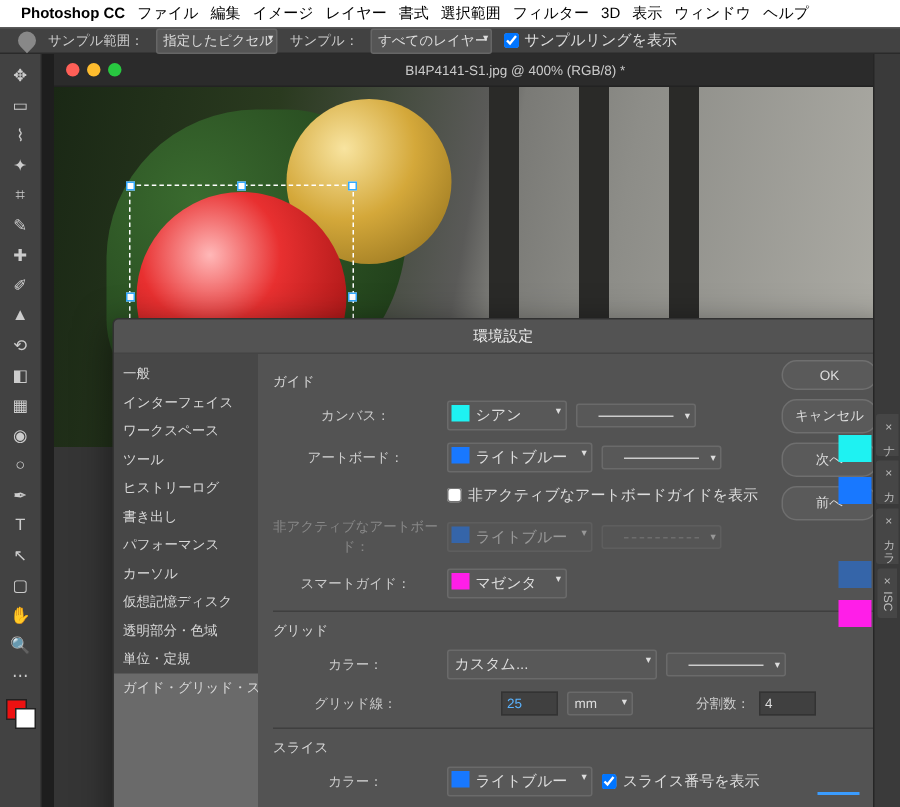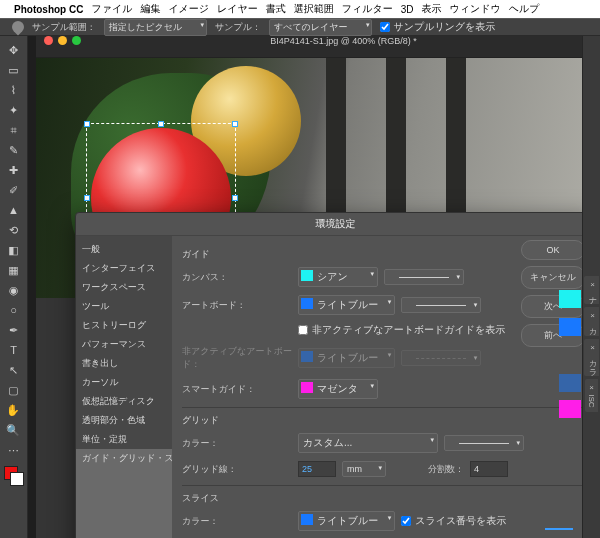--- a/index.html
+++ b/index.html
@@ -3,33 +3,33 @@
 <meta charset="utf-8">
 <style>
 *{margin:0;padding:0;box-sizing:border-box;font-family:"Hiragino Kaku Gothic Pro","Helvetica Neue",sans-serif;font-size:10px;color:#ddd}
 body{background:#3a3a3a;width:600px;height:538px;overflow:hidden;position:relative}
 .menubar{background:#fff;height:18px;display:flex;align-items:center;padding:0 6px;gap:8px;color:#000}
 .menubar span{color:#000;font-size:10px}
 .menubar .apple{font-size:12px}
 .toolbar-top{background:#424242;height:18px;border-top:1px solid #5a5a5a;border-bottom:1px solid #2a2a2a;display:flex;align-items:center;gap:8px;padding-left:12px}
 .eyedrop{width:12px;height:12px;background:#888;border-radius:50% 50% 50% 0;transform:rotate(-45deg)}
 .tb-label{font-size:9px;color:#ccc}
-.tb-select{background:#555;border:1px solid #666;padding:1px 24px 1px 4px;font-size:9px;position:relative;border-radius:2px}
+.tb-select{background:#555;border:1px solid #666;padding:1px 2px 1px 4px;font-size:9px;position:relative;border-radius:2px}
 .tb-select:after{content:"▾";position:absolute;right:2px;top:1px;font-size:7px}
 .tb-check{display:flex;align-items:center;gap:3px;font-size:9px}
 .tb-check input{width:10px;height:10px}
 .workspace{position:absolute;top:36px;left:0;right:0;bottom:0;background:#2d2d2d;display:flex}
 .tools{width:28px;background:#424242;border-right:1px solid #2a2a2a;display:flex;flex-direction:column;align-items:center;padding-top:4px;gap:0}
 .tool{width:22px;height:20px;display:flex;align-items:center;justify-content:center;font-size:11px;color:#ccc;cursor:pointer}
 .swatch{width:20px;height:20px;position:relative;margin-top:6px}
 .swatch .fg{width:14px;height:14px;background:#e11;border:1px solid #222;position:absolute;top:0;left:0}
 .swatch .bg{width:14px;height:14px;background:#fff;border:1px solid #222;position:absolute;bottom:0;right:0}
 .canvas-area{flex:1;background:#1e1e1e;position:relative;overflow:hidden}
 .doc-window{position:absolute;top:0;left:8px;right:0;bottom:0;background:#353535}
-.doc-tab{height:22px;background:#2b2b2b;display:flex;padding-left:8px;gap:6px;border-bottom:1px solid #222}
+.doc-tab{height:22px;background:#2b2b2b;display:flex;align-items:center;padding-left:8px;gap:6px;border-bottom:1px solid #222}
 .doc-tab .tl{display:flex;gap:5px}
 .tl i{width:9px;height:9px;border-radius:50%;display:block}
 .tl i:nth-child(1){background:#ff5f57}
 .tl i:nth-child(2){background:#febc2e}
 .tl i:nth-child(3){background:#28c840}
 .tabname{flex:1;text-align:center;font-size:9px;color:#ccc}
 .photo{position:absolute;top:22px;left:0;right:0;height:240px;background:linear-gradient(100deg,#1a2815 0%,#2a3a1f 25%,#5a5a58 48%,#7a7a76 52%,#8d8d88 65%,#b0afa8 100%)}
 .photo:before{content:"";position:absolute;left:35px;top:15px;width:200px;height:200px;background:radial-gradient(circle at 30% 30%,#3a6b2f,#1a3315);border-radius:50% 40% 60% 30%}
 .gold{position:absolute;left:155px;top:8px;width:110px;height:110px;border-radius:50%;background:radial-gradient(circle at 35% 30%,#f8e4a0,#d4a83a 45%,#8a6a1a)}
 .red{position:absolute;left:55px;top:70px;width:140px;height:140px;border-radius:50%;background:radial-gradient(circle at 35% 30%,#ffb8b8,#e83030 35%,#8a0a0a)}
@@ -42,21 +42,21 @@
 .rail.r1{left:290px}.rail.r2{left:350px}.rail.r3{left:410px}
 .dialog{position:absolute;top:176px;left:47px;right:4px;height:350px;background:#535353;border:1px solid #323232;border-radius:4px;box-shadow:0 6px 24px rgba(0,0,0,.5)}
 .dlg-title{text-align:center;font-size:10px;padding:4px 0;border-bottom:1px solid #444;color:#eee}
 .dlg-body{display:flex;height:calc(100% - 22px)}
 .dlg-side{width:96px;background:#474747;padding:4px 0;overflow:hidden}
 .dlg-side div{padding:3px 6px;font-size:9px;color:#d8d8d8;cursor:pointer;white-space:nowrap}
 .dlg-side div.sel{background:#6a6a6a;border:none;position:static}
 .dlg-main{flex:1;padding:8px 10px;position:relative}
 .grp-label{font-size:9px;color:#d8d8d8;margin:4px 0 6px}
 .row{display:flex;align-items:center;gap:6px;margin-bottom:8px}
-.row .lbl{width:110px;text-align:left;font-size:9px;color:#ccc}
+.row .lbl{width:110px;text-align:center;font-size:9px;color:#ccc}
 .row .lbl.dis{color:#888}
 .csel{background:#585858;border:1px solid #6a6a6a;border-radius:2px;padding:2px 16px 2px 4px;font-size:9px;position:relative;min-width:80px}
 .csel:after{content:"▾";position:absolute;right:3px;top:2px;font-size:7px}
 .csel.clr{padding-left:18px}
 .csel .sw{position:absolute;left:2px;top:2px;width:12px;height:11px}
 .csel.wide{min-width:140px}
 .dash-sel{background:#585858;border:1px solid #6a6a6a;border-radius:2px;width:80px;height:16px;display:flex;align-items:center;justify-content:center;position:relative}
 .dash-sel:after{content:"▾";position:absolute;right:3px;font-size:7px}
 .dash-sel hr{width:50px;border:none;border-top:1px solid #ccc}
 .dash-sel.dashed hr{border-top:1px dashed #888}
@@ -166,22 +166,22 @@
 
     <div class="dialog">
       <div class="dlg-title">環境設定</div>
       <div class="dlg-body">
         <div class="dlg-side">
           <div>一般</div>
           <div>インターフェイス</div>
           <div>ワークスペース</div>
           <div>ツール</div>
           <div>ヒストリーログ</div>
+          <div>書き出し</div>
           <div>パフォーマンス</div>
-          <div>書き出し</div>
           <div>カーソル</div>
           <div>仮想記憶ディスク</div>
           <div>透明部分・色域</div>
           <div>単位・定規</div>
           <div class="sel">ガイド・グリッド・スライス</div>
 
         </div>
         <div class="dlg-main">
 
           <div class="grp-label">ガイド</div>
@@ -222,21 +222,21 @@
           <div class="grp-label">グリッド</div>
           <div class="row">
             <span class="lbl">カラー：</span>
             <div class="csel wide"><span>カスタム...</span></div>
             <div class="dash-sel">
                 <hr>
               </div>
           </div>
           <div class="row">
             <span class="lbl">グリッド線：</span>
-            <input class="num" style="color: rgb(90, 179, 255);" value="25">
+            <input class="num" style="color: rgb(90, 179, 255); margin-left: 36px;" value="25">
             <div class="csel" style="min-width:44px">mm</div>
             <span style="width:30px"></span>
             <span class="lbl" style="width:auto">分割数：</span>
             <input class="num" value="4" style="">
           </div>
 
           <div class="sep"></div>
           <div class="grp-label">スライス</div>
           <div class="row">
             <span class="lbl">カラー：</span>

